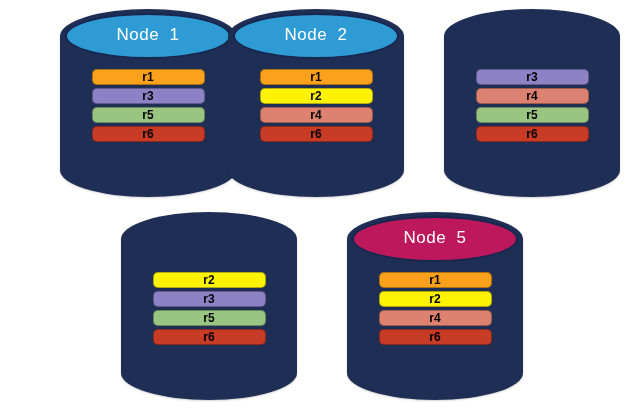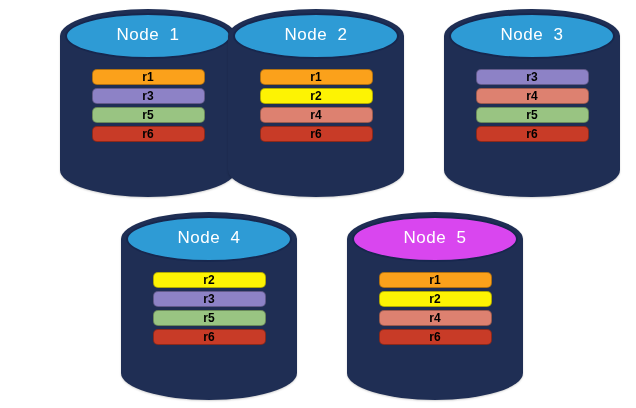--- a/index.html
+++ b/index.html
@@ -123,63 +123,57 @@
         <span class="bar-label">r4</span>
       </div>
       <div class="bar" style="background-color: rgb(200, 59, 39);">
         <span class="bar-label">r6</span>
       </div>
     </div>
   </div>
 
   <div class="cylinder cyl-3">
     <div class="cyl-shape" style="background-color: rgb(31, 46, 84);"></div>
-    <div class="cyl-cap" style="background-color: rgb(46, 155, 213);">
-      <span class="cyl-title">Node  3</span>
-    </div>
     <div class="bars">
       <div class="bar" style="background-color: rgb(141, 130, 198);">
         <span class="bar-label">r3</span>
       </div>
       <div class="bar" style="background-color: rgb(221, 129, 112);">
         <span class="bar-label">r4</span>
       </div>
       <div class="bar" style="background-color: rgb(153, 196, 130);">
         <span class="bar-label">r5</span>
       </div>
       <div class="bar" style="background-color: rgb(200, 59, 39);">
         <span class="bar-label">r6</span>
       </div>
     </div>
   </div>
 
   <div class="cylinder cyl-4">
     <div class="cyl-shape" style="background-color: rgb(31, 46, 84);"></div>
-    <div class="cyl-cap" style="background-color: rgb(46, 155, 213);">
-      <span class="cyl-title">Node  4</span>
-    </div>
     <div class="bars">
       <div class="bar" style="background-color: rgb(253, 243, 3);">
         <span class="bar-label">r2</span>
       </div>
       <div class="bar" style="background-color: rgb(141, 130, 198);">
         <span class="bar-label">r3</span>
       </div>
       <div class="bar" style="background-color: rgb(153, 196, 130);">
         <span class="bar-label">r5</span>
       </div>
       <div class="bar" style="background-color: rgb(200, 59, 39);">
         <span class="bar-label">r6</span>
       </div>
     </div>
   </div>
 
   <div class="cylinder cyl-5">
     <div class="cyl-shape" style="background-color: rgb(31, 46, 84);"></div>
-    <div class="cyl-cap" style="background-color: #d946ef;">
+    <div class="cyl-cap" style="background-color: #be185d;">
       <span class="cyl-title">Node  5</span>
     </div>
     <div class="bars">
       <div class="bar" style="background-color: rgb(251, 161, 27);">
         <span class="bar-label">r1</span>
       </div>
       <div class="bar" style="background-color: rgb(253, 243, 3);">
         <span class="bar-label">r2</span>
       </div>
       <div class="bar" style="background-color: rgb(221, 129, 112);">

